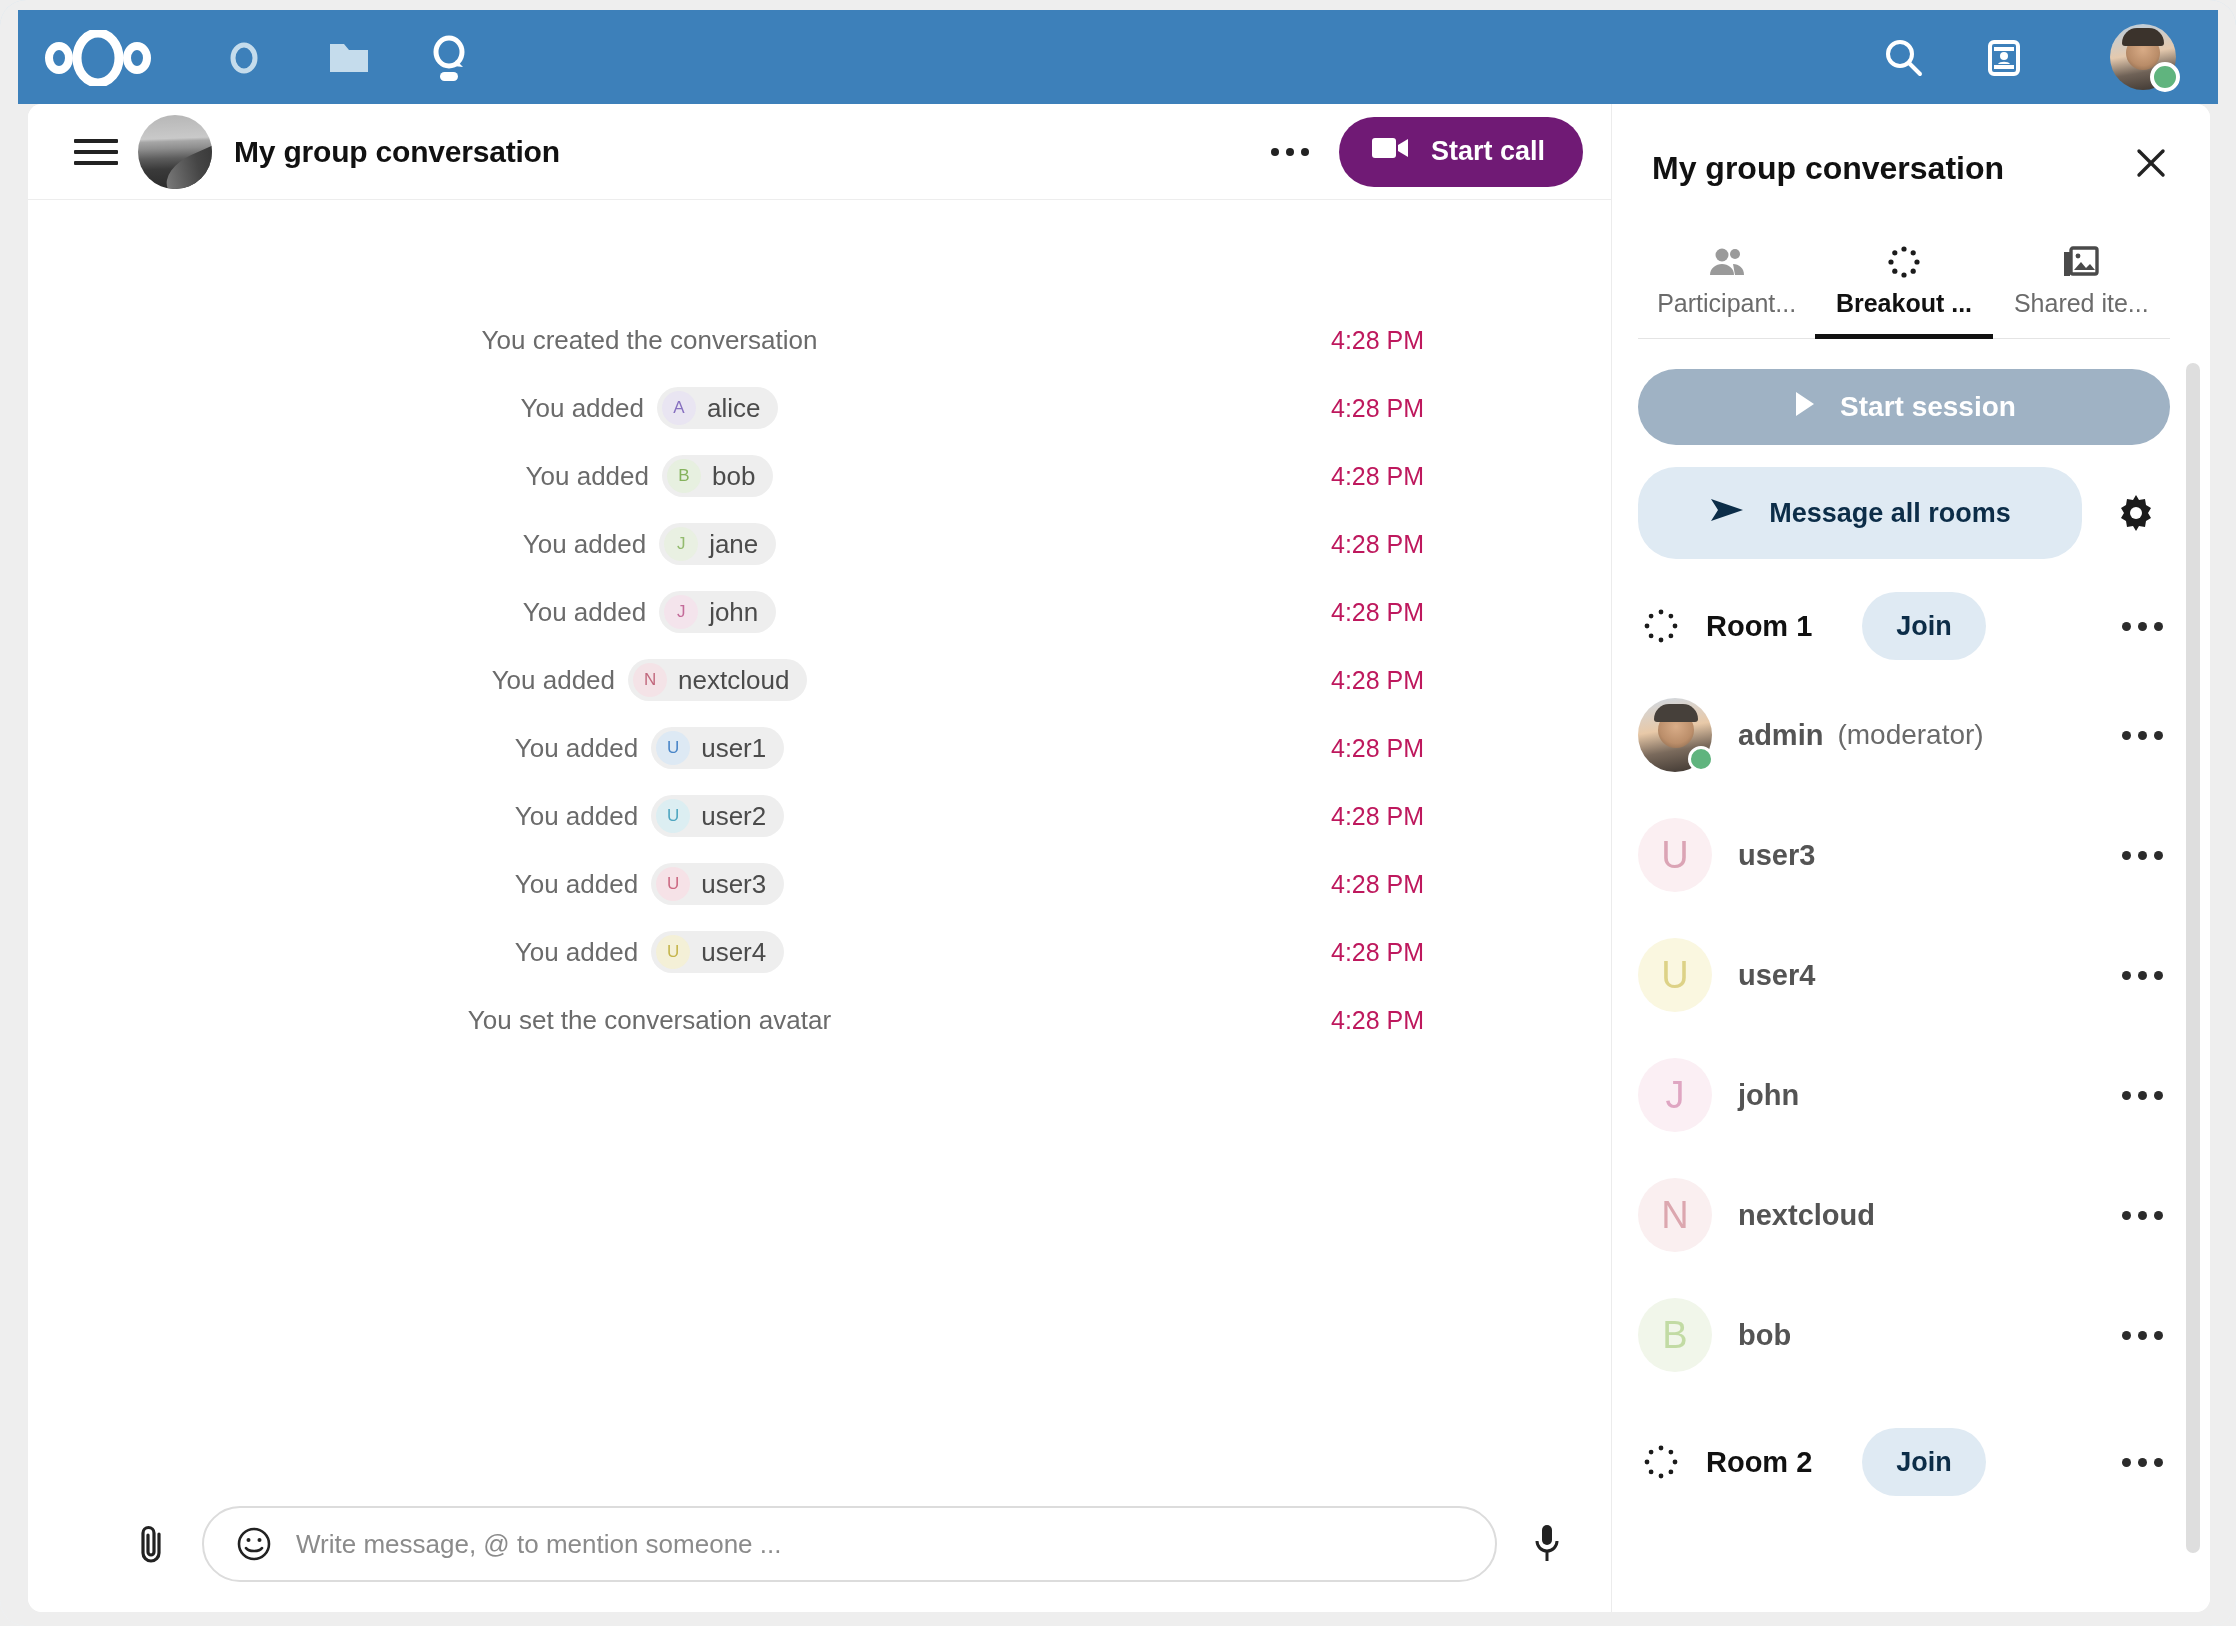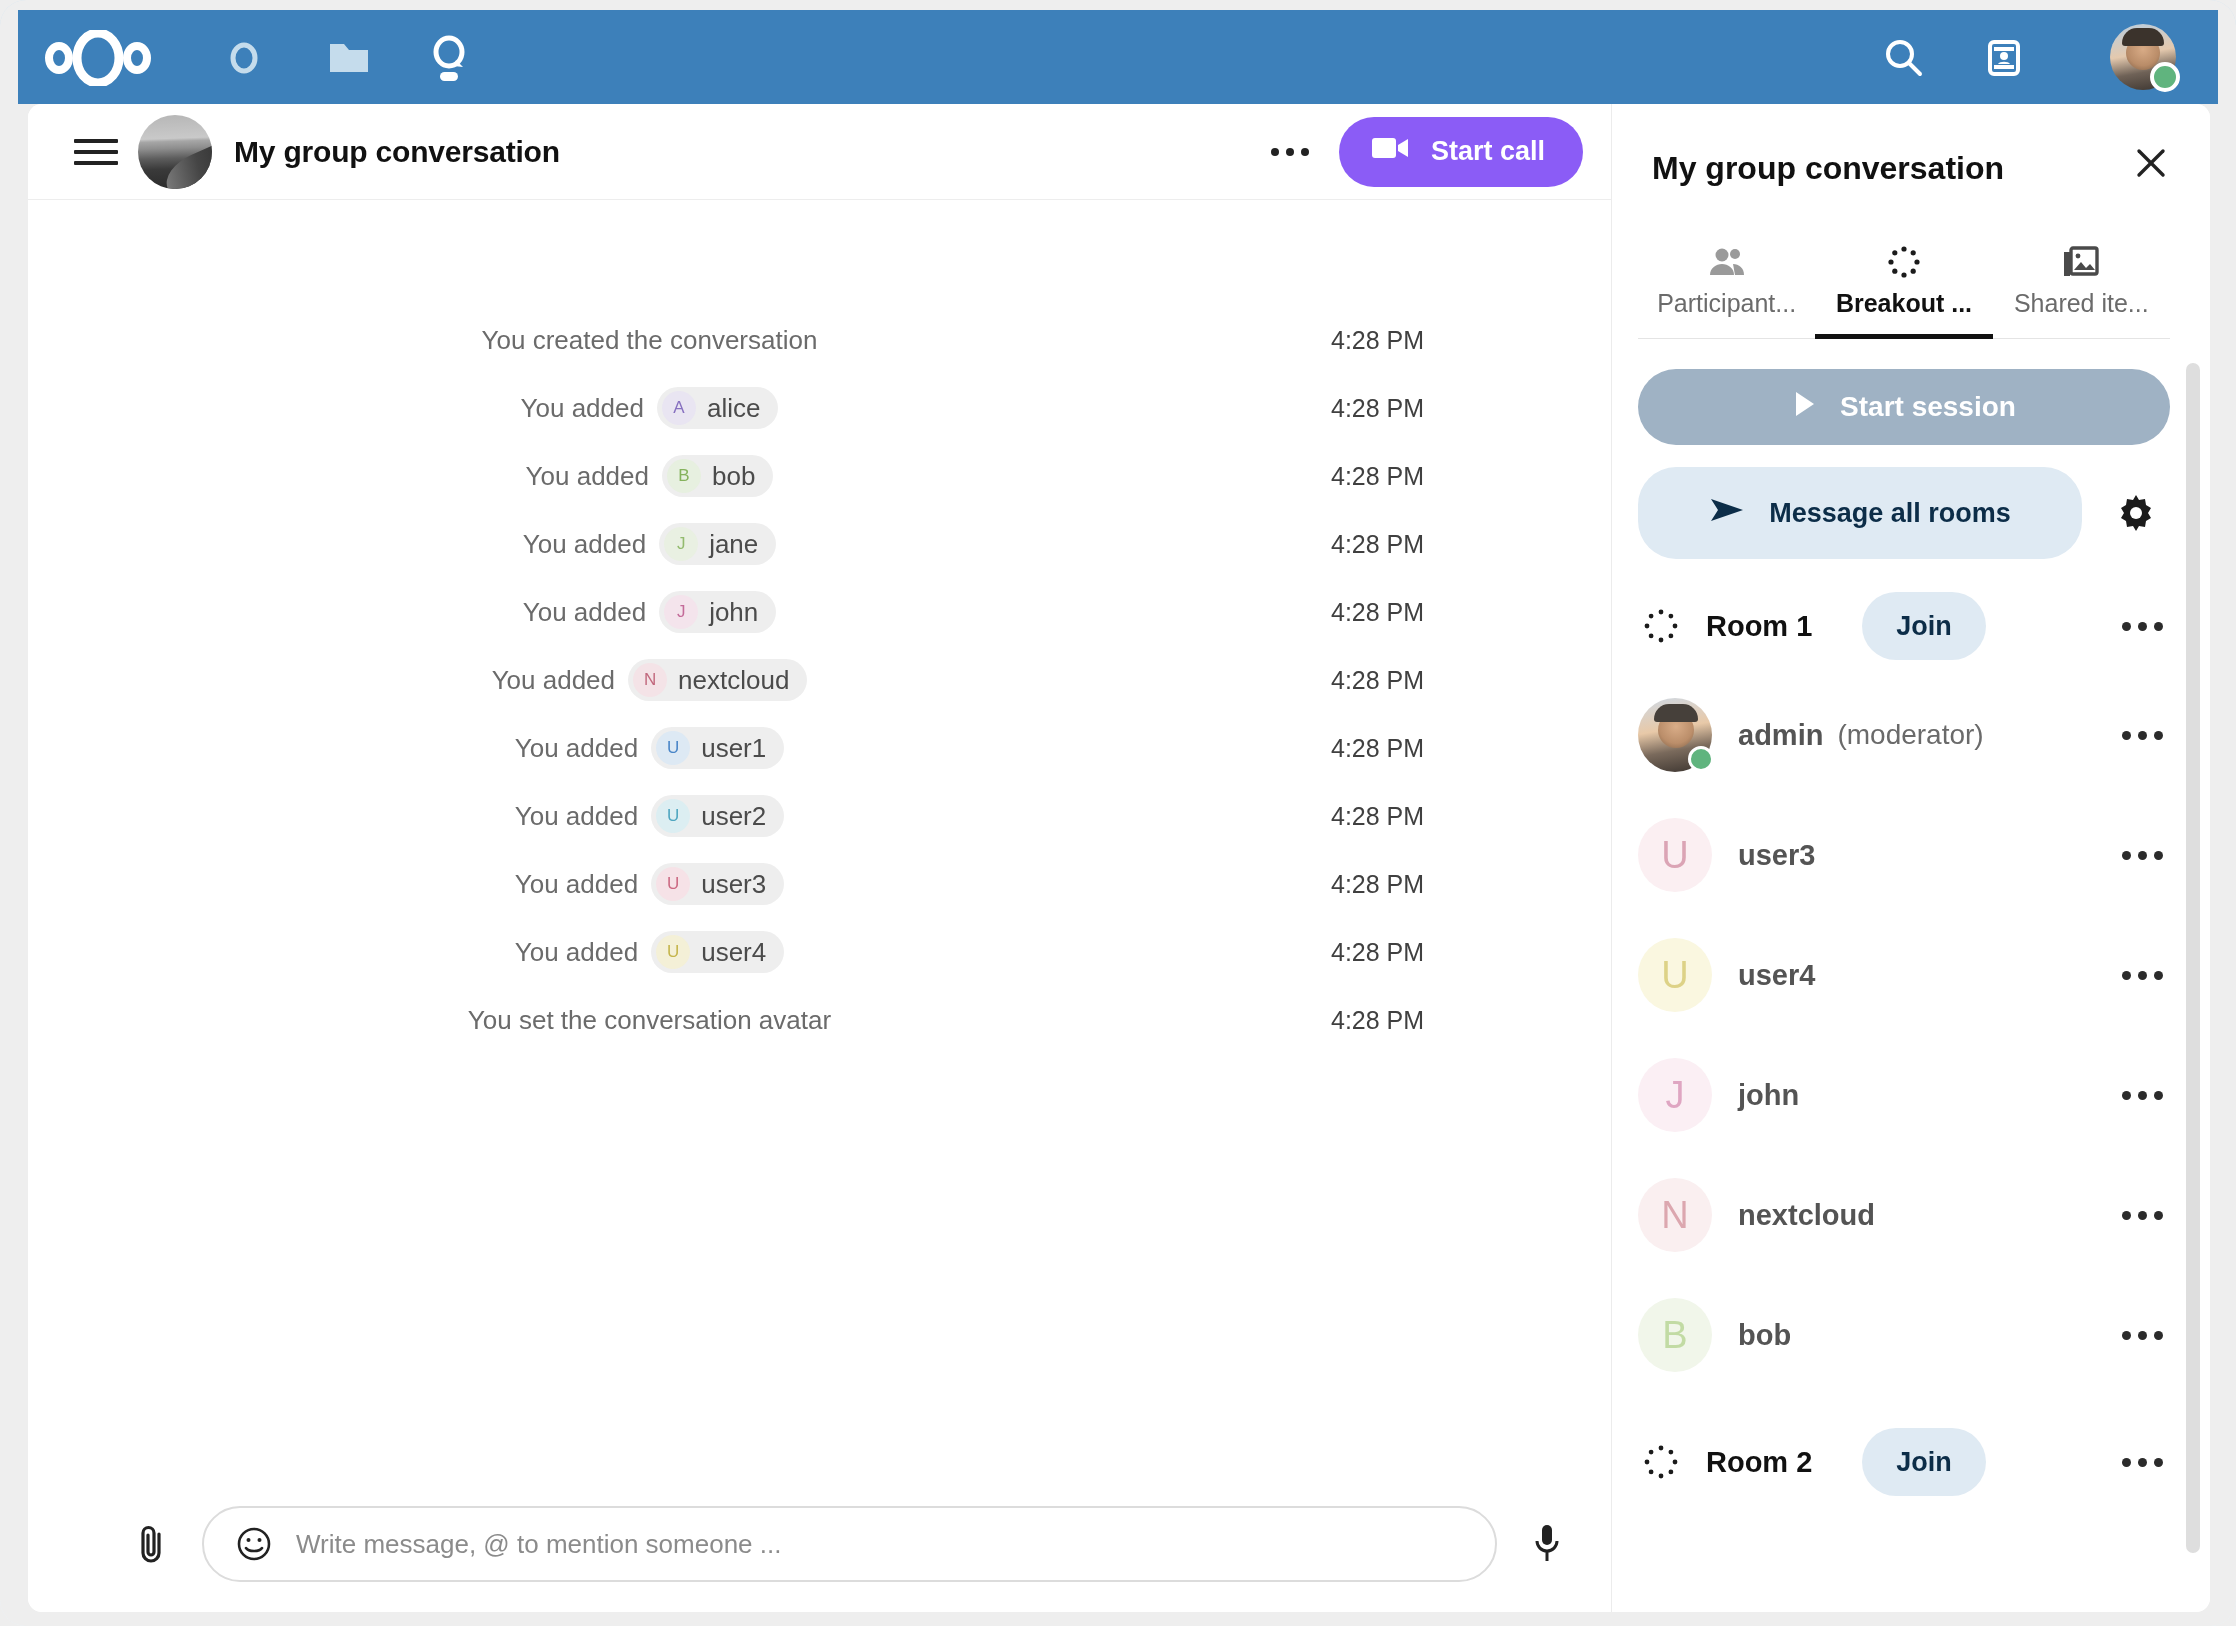--- a/index.html
+++ b/index.html
@@ -137,21 +137,21 @@
     flex: 1 1 auto;
   }
   #conv-more {
     width: 62px; height: 62px; display:flex; align-items:center; justify-content:center;
     margin-right: 18px; cursor:pointer;
   }
   .dots3 { display:flex; gap:7px; }
   .dots3 i { width:8px; height:8px; background:#222; border-radius:50%; display:block; }
   #start-call-btn {
     height: 70px;
-    background: #8b5cf6; color:#fff;
+    background: #701a75; color:#fff;
     border: none; border-radius: 35px;
     padding: 0 38px 0 32px;
     display:flex; align-items:center; gap:20px;
     font-size: 27px; font-weight: bold;
     font-family: "Liberation Sans", sans-serif;
     cursor:pointer;
   }
 
   
   #messages {
@@ -171,21 +171,21 @@
     padding: 0 40px 0 0;
   }
   .msg-text {
     flex: 1 1 auto; text-align: center;
     color: #6b6b6b; font-size: 26px;
     display:flex; align-items:center; justify-content:center;
     gap: 0px;
   }
   .msg-time {
     flex: 0 0 300px; text-align: left;
-    color: #404040; font-size: 25px;
+    color: #be185d; font-size: 25px;
     padding-left: 60px;
   }
   .mention {
     display:inline-flex; align-items:center; gap:11px;
     background:#eeeeee; border-radius: 22px;
     padding: 4px 18px 4px 5px;
     margin-left: 13px;
     color:#4b4b4b;
   }
   .mention .mini {

